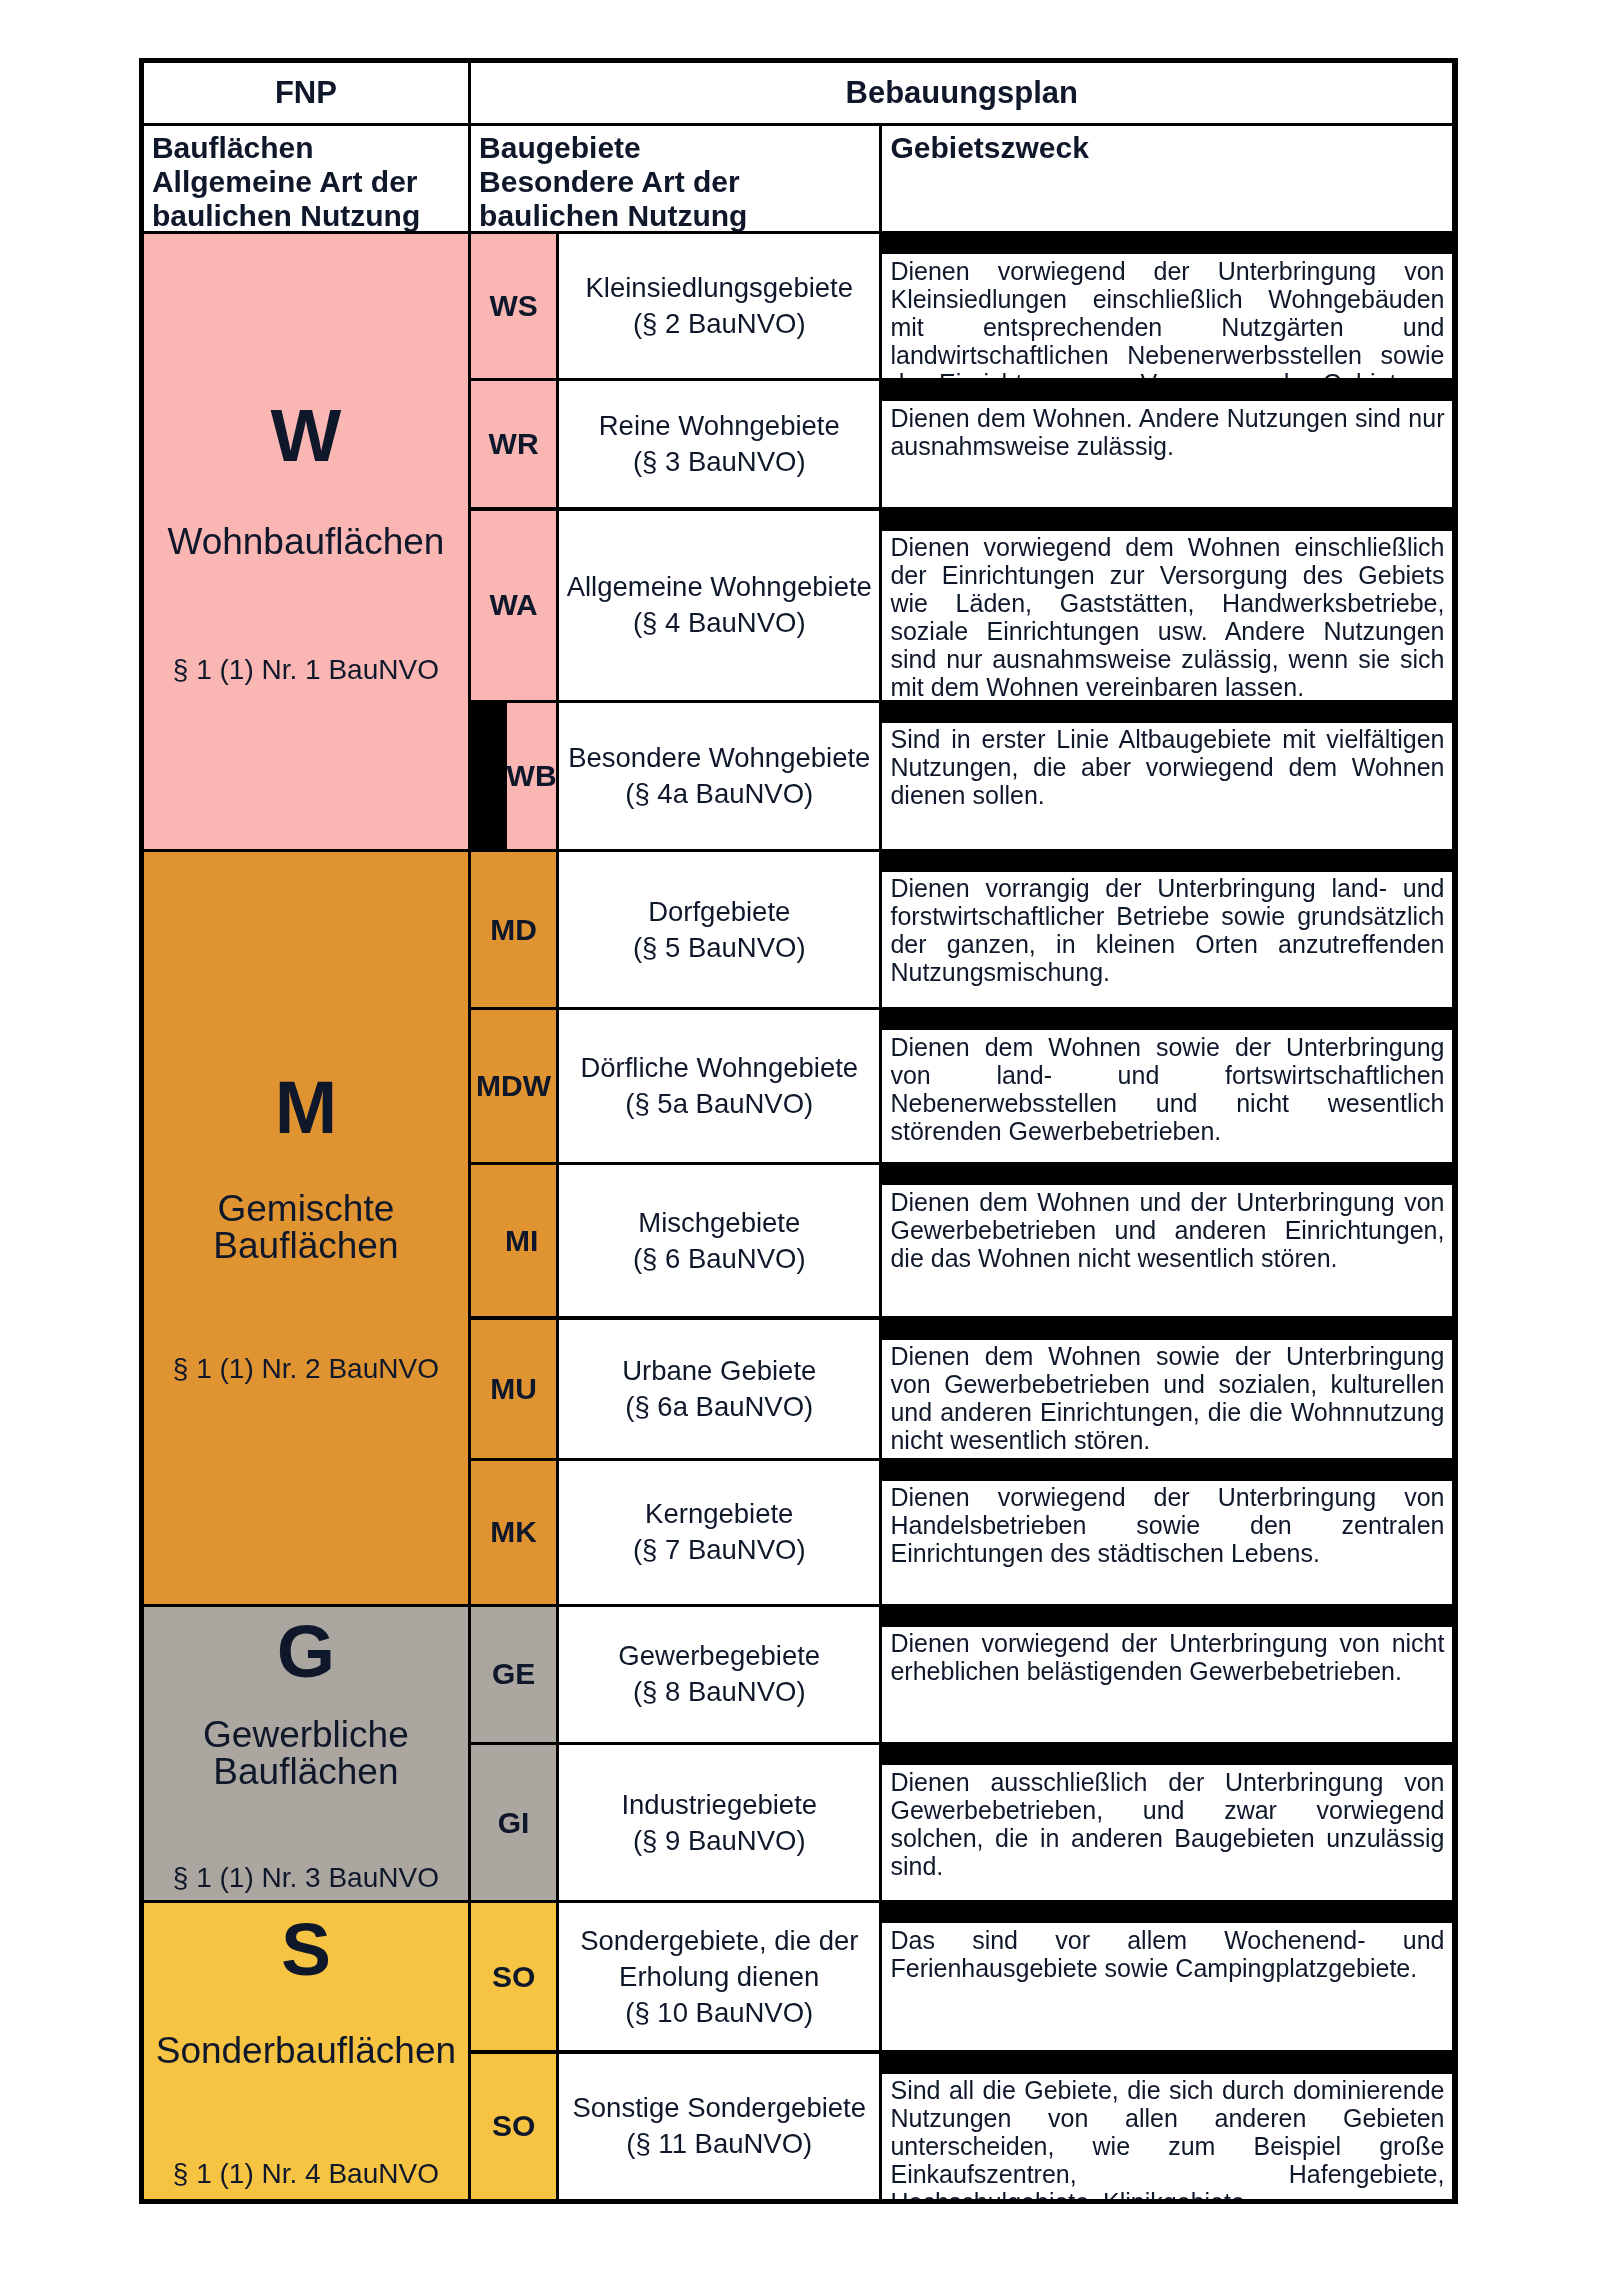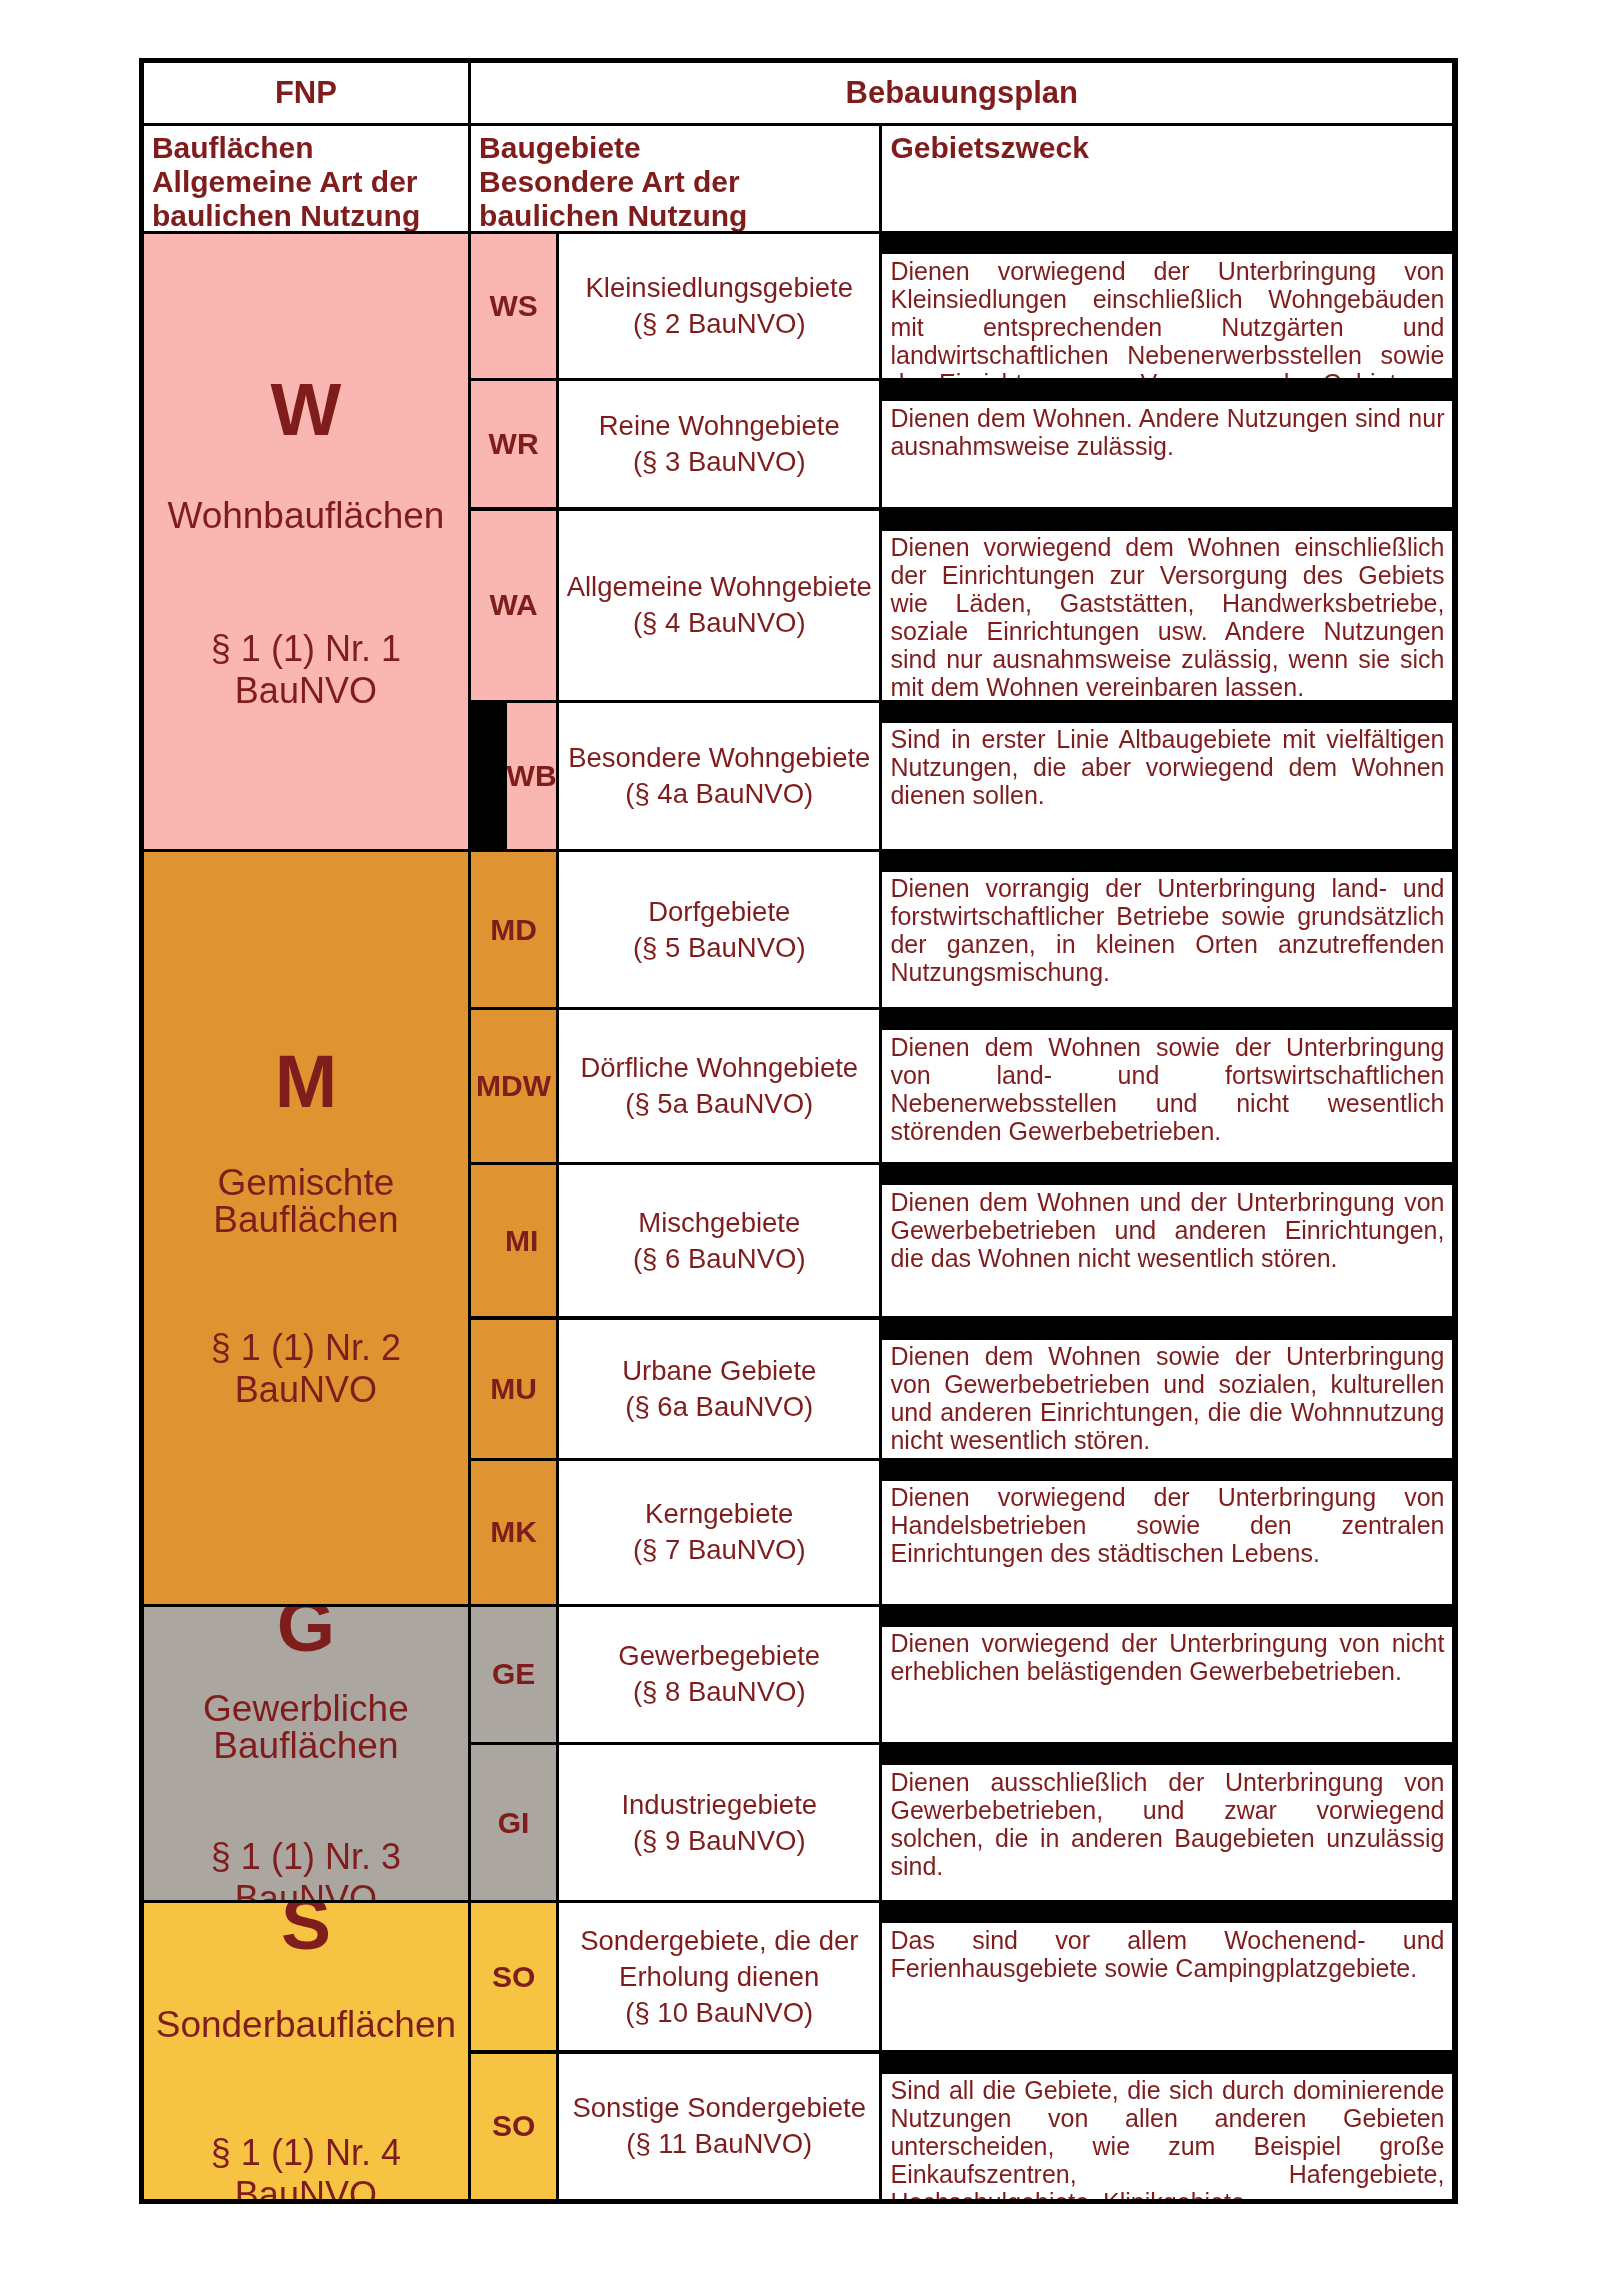--- a/index.html
+++ b/index.html
@@ -1,30 +1,30 @@
 <!DOCTYPE html>
 <html style="font-size:13px"><head>
 <meta charset="utf-8">
 <style>
   html,body{margin:0;padding:0;background:#ffffff;}
   .page{position:relative;width:1621px;height:2295px;background:#ffffff;overflow:hidden;
-        font-family:"Liberation Sans","DejaVu Sans",sans-serif;color:#7f1d1d;}
+        font-family:"Liberation Sans","DejaVu Sans",sans-serif;color:#0f172a;}
   .tbl{position:absolute;left:139px;top:58px;width:1319px;height:2146px;
        box-sizing:border-box;background:#000;padding:4.9px;
        display:grid;gap:3.2px;
        grid-template-columns:324px 85px 320px 570px;
        grid-template-rows:60px 105px 144px 126px 189px 146px 155px 152px 151px 138px 143px 135px 155px 147px 145px;}
   .cell{background:#fff;box-sizing:border-box;overflow:hidden;}
   .hdr1{display:flex;align-items:center;justify-content:center;
         font-weight:bold;font-size:31px;}
   .hdr2{padding:4.9px 8px;font-weight:bold;font-size:30px;line-height:34px;white-space:pre-line;}
   .bigcell{display:flex;flex-direction:column;align-items:center;justify-content:center;text-align:center;}
   .bigcell .letter{font-weight:bold;font-size:75px;line-height:1;}
   .bigcell .secname{font-size:37px;line-height:37px;white-space:pre-line;}
-  .bigcell .secref{font-size:36px;margin-top:44px;}
+  .bigcell .secref{font-size:28px;margin-top:44px;}
   .gap-lg{row-gap:50px;}
   .gap-md{row-gap:45px;}
   .gap-sm{row-gap:27.5px;}
   .abbr{display:flex;align-items:center;justify-content:center;
         font-weight:bold;font-size:30px;}
   .gname{display:flex;align-items:center;justify-content:center;text-align:center;
          font-size:27.5px;line-height:36px;white-space:pre-line;padding:0 4.9px;}
   .zweck{padding:2.4px 8px 0 8px;font-size:25px;line-height:28px;
          text-align:justify;margin-top:20px;}
   .sec-w{background:#f9b6b2;}

